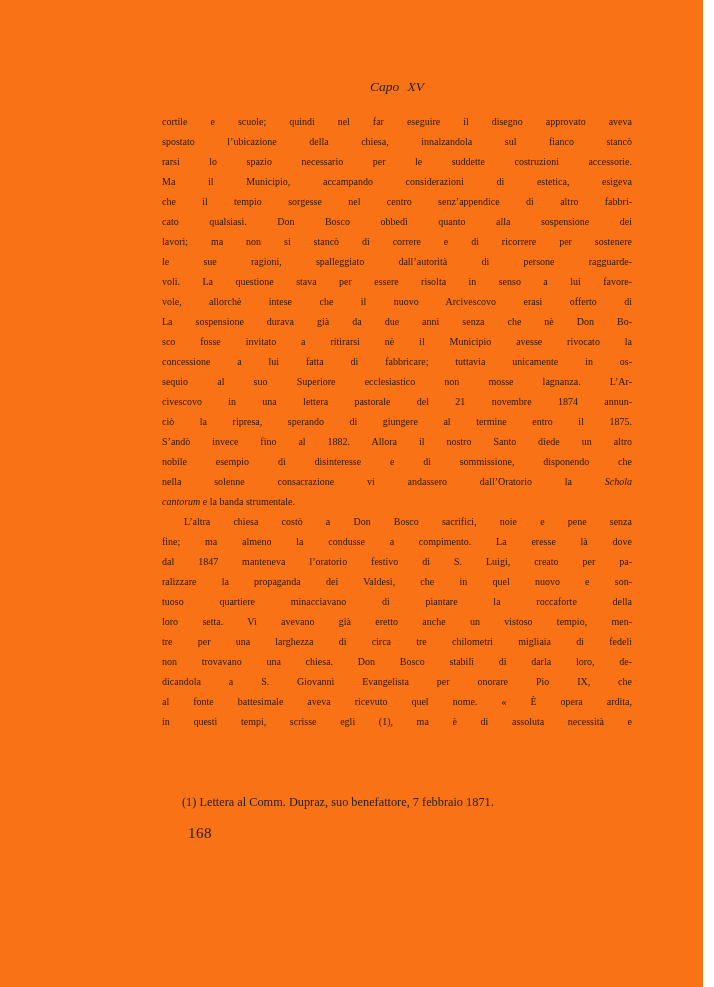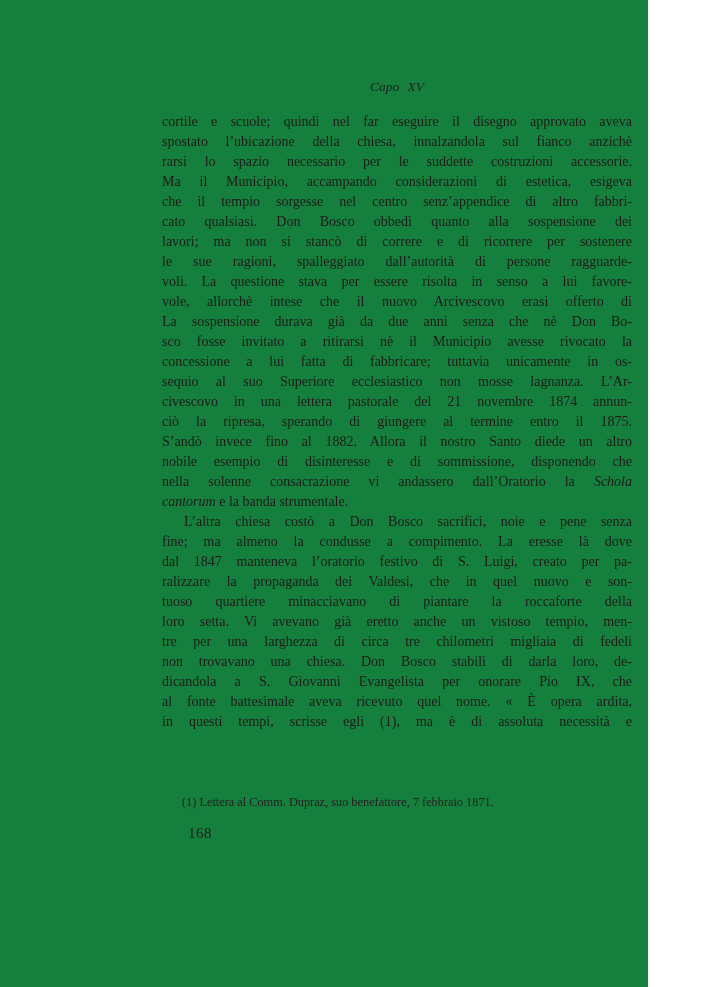--- a/index.html
+++ b/index.html
@@ -2,44 +2,44 @@
 <html><head>
 <meta charset="utf-8">
 <style>
   html, body {
     margin: 0;
     padding: 0;
     background: #ffffff;
   }
   .page {
     position: relative;
-    width: 648px;
+    width: 703px;
     height: 987px;
-    background: #15803d;
+    background: #f97316;
     overflow: hidden;
     font-family: "Liberation Serif", "DejaVu Serif", serif;
     color: #1d1b19;
   }
   .running-head {
     position: absolute;
     top: 79px;
     left: 162px;
     width: 470px;
     text-align: center;
     font-style: italic;
     font-size: 13.5px;
     word-spacing: 5px;
     color: #23211f;
   }
   .body-text {
     position: absolute;
     top: 112px;
     left: 162px;
     width: 470px;
-    font-size: 14px;
+    font-size: 10px;
     line-height: 20px;
   }
   .line {
     height: 20px;
     text-align: justify;
     text-align-last: justify;
     white-space: normal;
   }
   .line.left-last {
     text-align-last: left;
@@ -71,21 +71,21 @@
 </style>
 </head>
 <body>
 
 <div class="page">
 
   <div class="running-head">Capo XV</div>
 
   <div class="body-text">
     <div class="line">cortile e scuole; quindi nel far eseguire il disegno approvato aveva</div>
-    <div class="line">spostato l’ubicazione della chiesa, innalzandola sul fianco anzichè</div>
+    <div class="line">spostato l’ubicazione della chiesa, innalzandola sul fianco stancò</div>
     <div class="line">rarsi lo spazio necessario per le suddette costruzioni accessorie.</div>
     <div class="line">Ma il Municipio, accampando considerazioni di estetica, esigeva</div>
     <div class="line">che il tempio sorgesse nel centro senz’appendice di altro fabbri-</div>
     <div class="line">cato qualsiasi. Don Bosco obbedì quanto alla sospensione dei</div>
     <div class="line">lavori; ma non si stancò di correre e di ricorrere per sostenere</div>
     <div class="line">le sue ragioni, spalleggiato dall’autorità di persone ragguarde-</div>
     <div class="line">voli. La questione stava per essere risolta in senso a lui favore-</div>
     <div class="line">vole, allorchè intese che il nuovo Arcivescovo erasi offerto di</div>
     <div class="line">La sospensione durava già da due anni senza che nè Don Bo-</div>
     <div class="line">sco fosse invitato a ritirarsi nè il Municipio avesse rivocato la</div>

